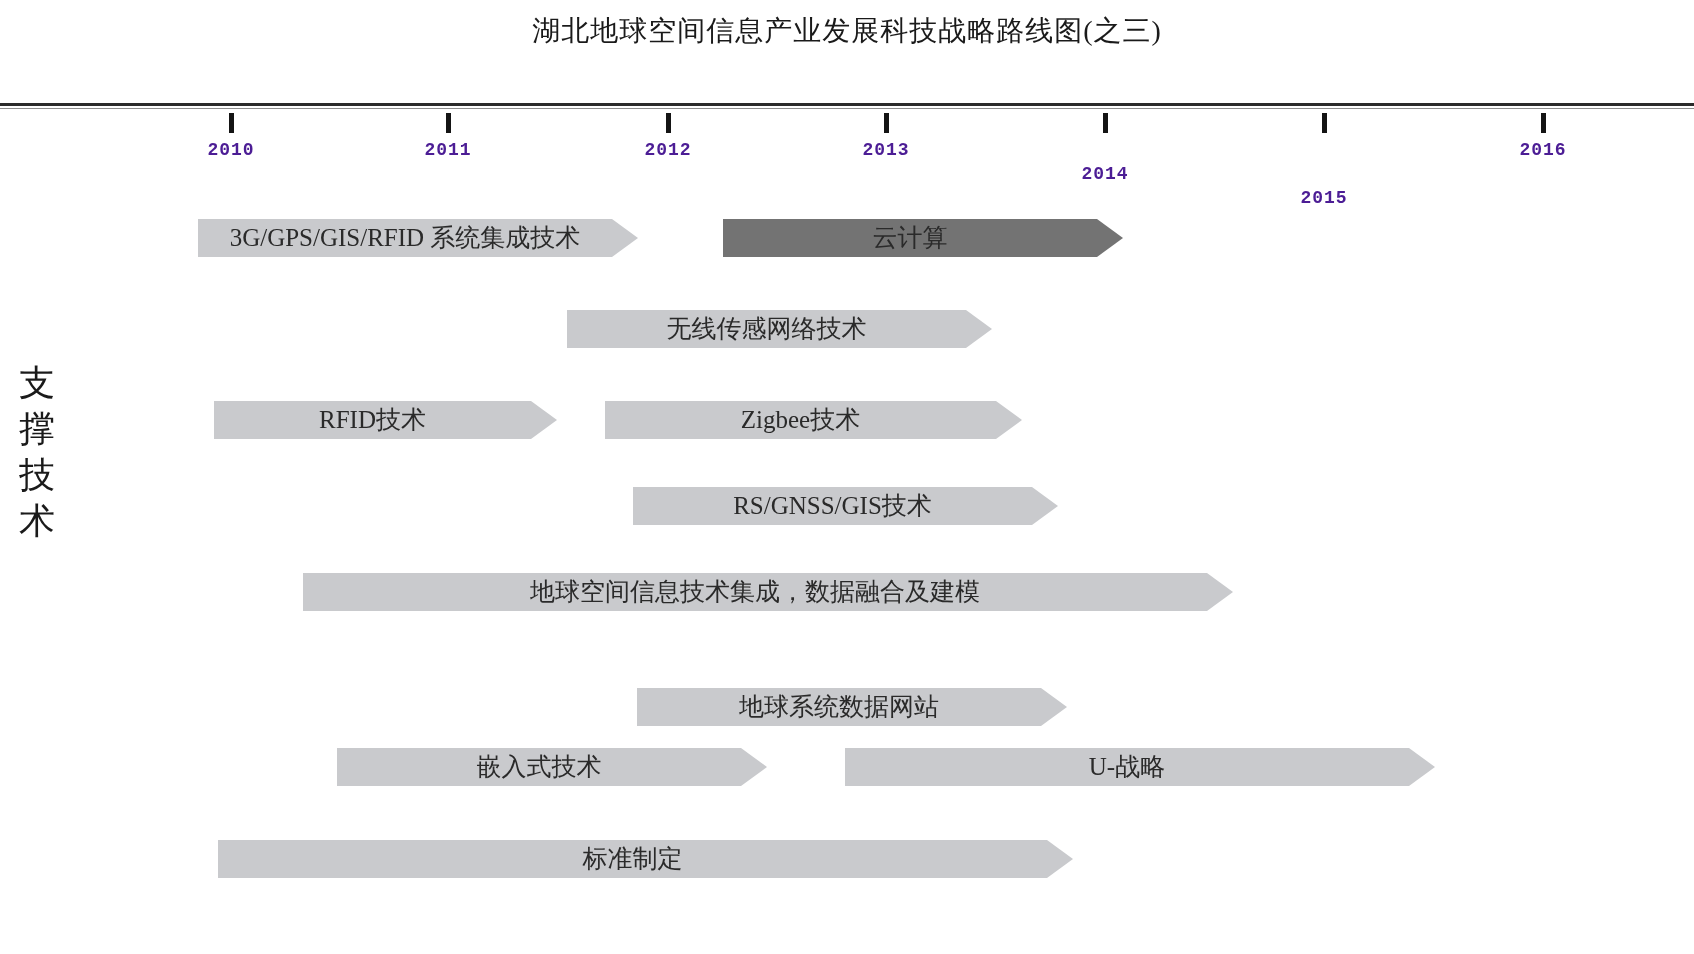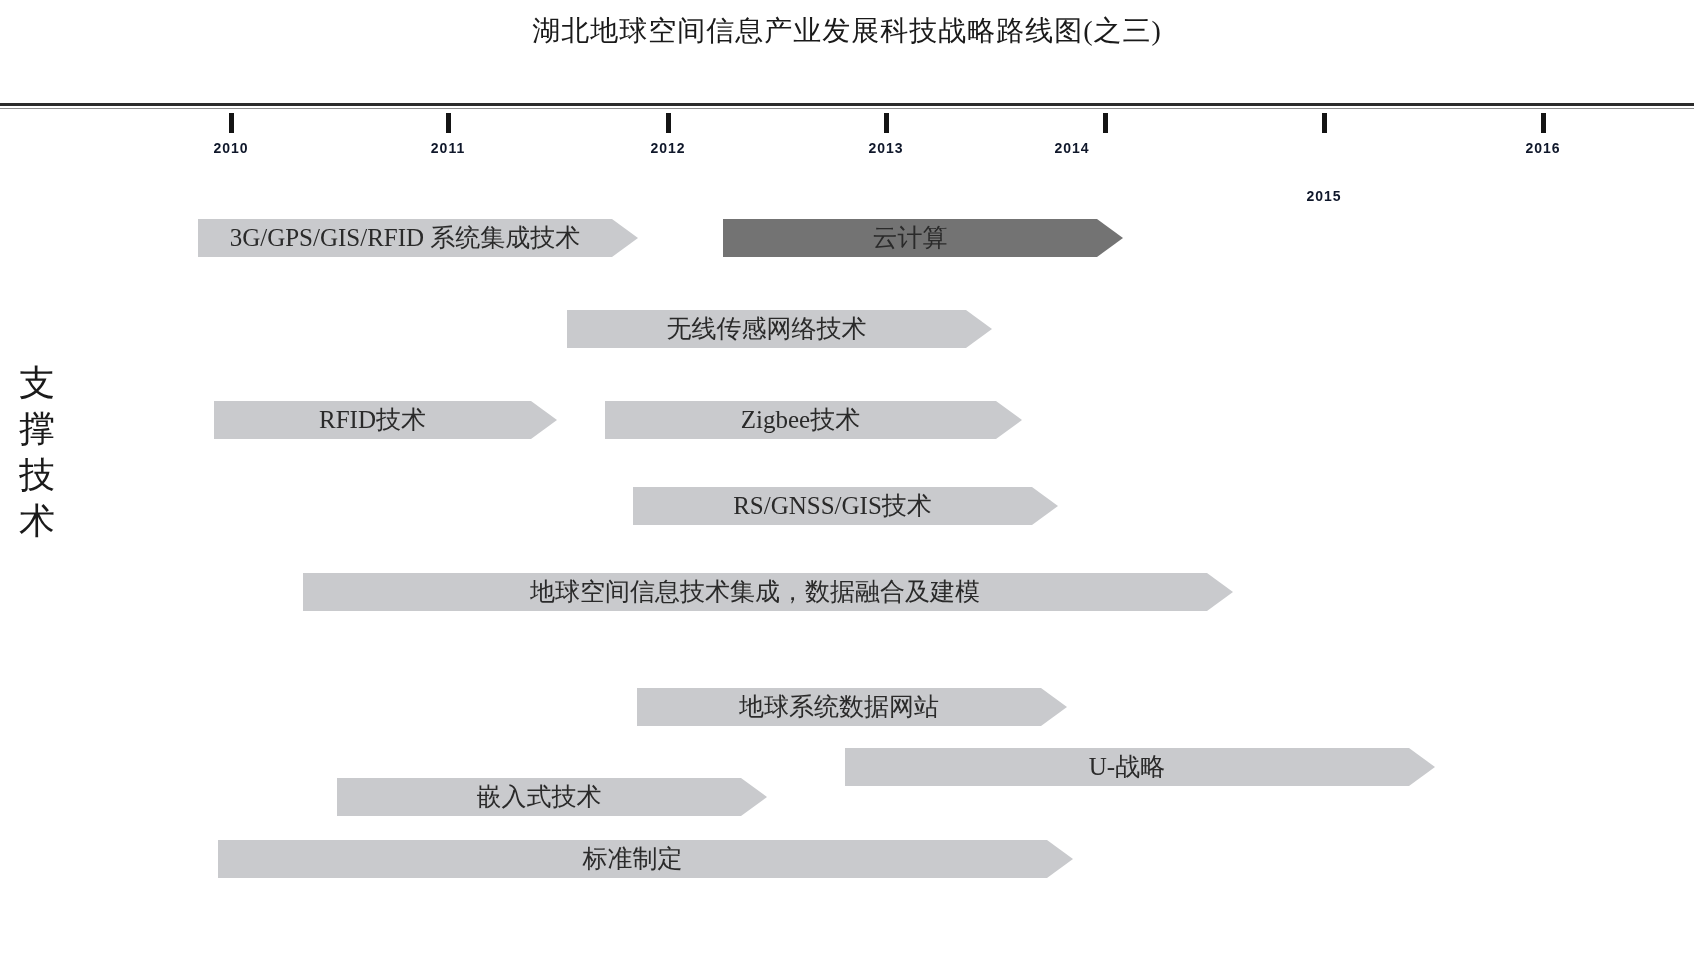--- a/index.html
+++ b/index.html
@@ -30,22 +30,22 @@
   }
   .axis-rule:after{
     content:"";position:absolute;left:0;top:2px;width:1694px;height:1px;
     background:#8e8e8e;
   }
   .tick{
     position:absolute;top:113px;width:5px;height:20px;background:#141414;
   }
   .tick-label{
     position:absolute;top:140px;
-    font-size:14px;font-weight:bold;color:#0f172a;
-    font-family:Liberation Sans, sans-serif;
+    font-size:18px;font-weight:bold;color:#4c1d95;
+    font-family:Liberation Mono, monospace;
     transform:translateX(-50%);
     letter-spacing:1px;
     white-space:nowrap;
   }
 
   
   .side-label{
     position:absolute;left:10px;top:360px;
     width:54px;
     font-size:36px;
@@ -92,21 +92,21 @@
   <div id="axis-ticks">
       <div class="tick" style="left: 229px;"></div>
       <div class="tick-label" style="left: 231px;">2010</div>
       <div class="tick" style="left: 446px;"></div>
       <div class="tick-label" style="left: 448px;">2011</div>
       <div class="tick" style="left: 666px;"></div>
       <div class="tick-label" style="left: 668px;">2012</div>
       <div class="tick" style="left: 884px;"></div>
       <div class="tick-label" style="left: 886px;">2013</div>
       <div class="tick" style="left: 1103px;"></div>
-      <div class="tick-label" style="left: 1072px;">2014</div>
+      <div class="tick-label" style="left: 1105px; margin-top: 24px;">2014</div>
       <div class="tick" style="left: 1322px;"></div>
       <div class="tick-label" style="left: 1324px; margin-top: 48px;">2015</div>
       <div class="tick" style="left: 1541px;"></div>
       <div class="tick-label" style="left: 1543px;">2016</div>
     </div>
 
   <div class="side-label">
     <span>支</span>
     <span>撑</span>
     <span>技</span>
@@ -131,21 +131,21 @@
       </div>
       <div class="bar arrow shadow" style="left: 633px; top: 487px; width: 425px; background: rgb(201, 202, 205); color: rgb(42, 42, 42);">
         <span class="txt">RS/GNSS/GIS技术</span>
       </div>
       <div class="bar arrow shadow" style="left: 303px; top: 573px; width: 930px; background: rgb(201, 202, 205); color: rgb(42, 42, 42);">
         <span class="txt">地球空间信息技术集成，数据融合及建模</span>
       </div>
       <div class="bar arrow shadow" style="left: 637px; top: 688px; width: 430px; background: rgb(201, 202, 205); color: rgb(42, 42, 42);">
         <span class="txt">地球系统数据网站</span>
       </div>
-      <div class="bar arrow shadow" style="left: 337px; top: 748px; width: 430px; background: rgb(201, 202, 205); color: rgb(42, 42, 42); margin-top: 30px;">
+      <div class="bar arrow shadow" style="left: 337px; top: 748px; width: 430px; background: rgb(201, 202, 205); color: rgb(42, 42, 42);">
         <span class="txt">嵌入式技术</span>
       </div>
       <div class="bar arrow shadow" style="left: 845px; top: 748px; width: 590px; background: rgb(201, 202, 205); color: rgb(42, 42, 42);">
         <span class="txt">U-战略</span>
       </div>
       <div class="bar arrow shadow" style="left: 218px; top: 840px; width: 855px; background: rgb(201, 202, 205); color: rgb(42, 42, 42);">
         <span class="txt">标准制定</span>
       </div>
     </div>
 

